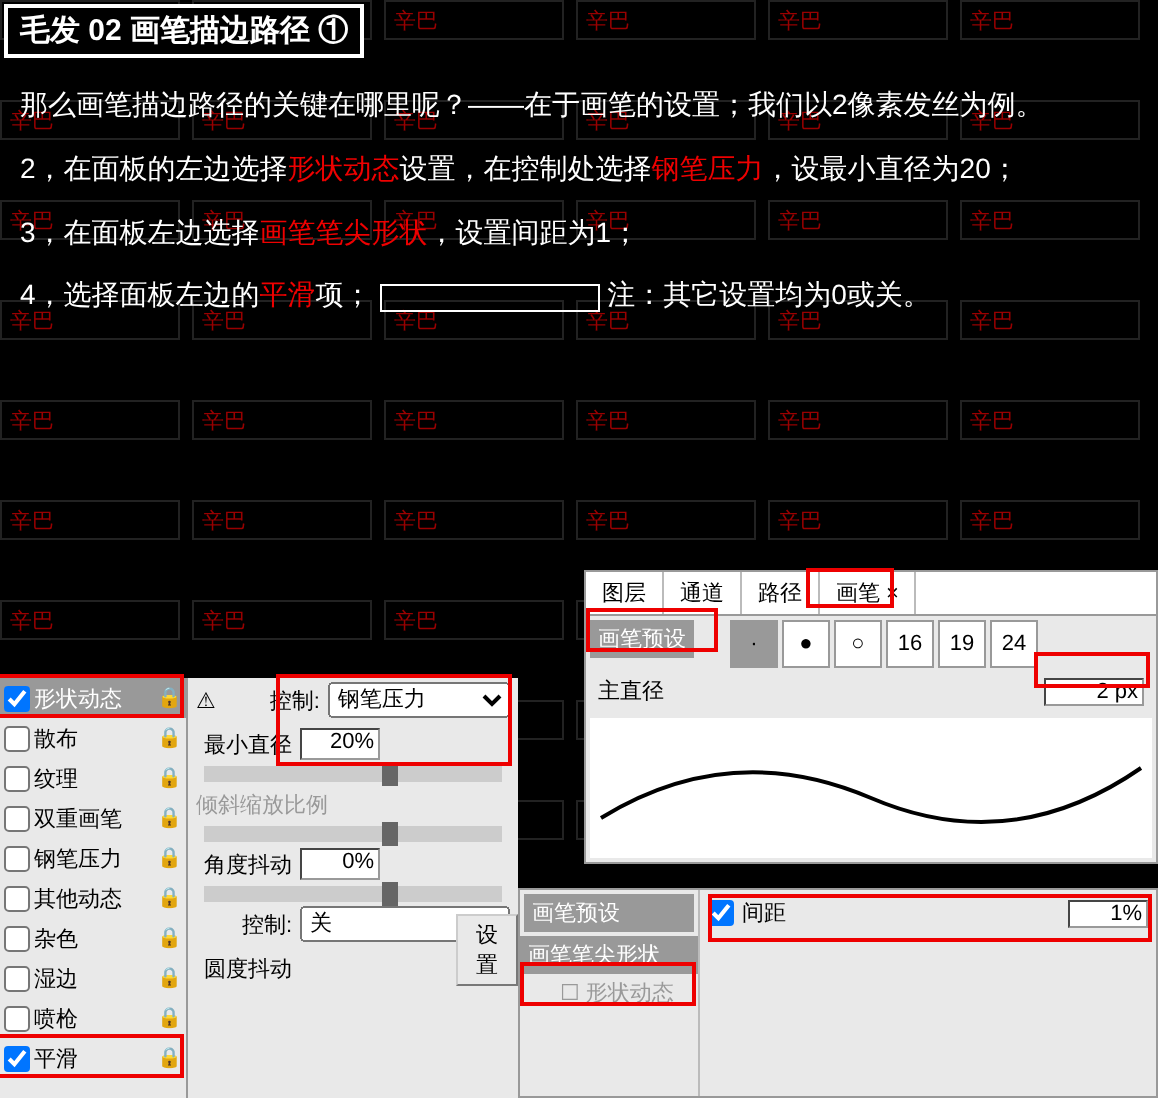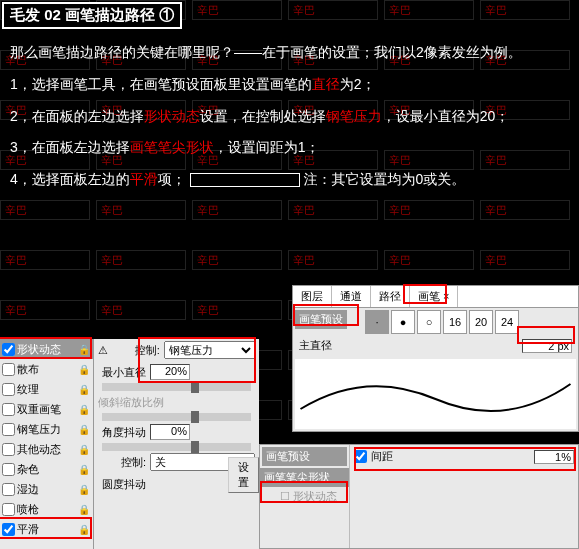--- a/index.html
+++ b/index.html
@@ -126,23 +126,20 @@
     <div class="bg-cell" style="left: 288px; top: 500px; width: 90px; height: 20px;">辛巴</div>
     <div class="bg-cell" style="left: 384px; top: 500px; width: 90px; height: 20px;">辛巴</div>
     <div class="bg-cell" style="left: 480px; top: 500px; width: 90px; height: 20px;">辛巴</div>
   </div>
 
 <div class="header-bar">毛发 02 画笔描边路径 ①</div>
 
 <div class="tutorial-text">
   <p>那么画笔描边路径的关键在哪里呢？——在于画笔的设置；我们以2像素发丝为例。</p>
   <p>
-    <span>1，选择画笔工具，在画笔预设面板里设置画笔的</span><span class="red">直径</span><span>为2；</span>
-  </p>
-  <p>
     <span>2，在面板的左边选择</span><span class="red">形状动态</span><span>设置，在控制处选择</span><span class="red">钢笔压力</span><span>，设最小直径为20；</span>
   </p>
   <p>
     <span>3，在面板左边选择</span><span class="red">画笔笔尖形状</span><span>，设置间距为1；</span>
   </p>
   <p>
     <span>4，选择面板左边的</span><span class="red">平滑</span><span>项；</span>
     <span class="blank-box"></span>
     <span>注：其它设置均为0或关。</span>
   </p>
@@ -247,21 +244,21 @@
       </div>
     <div style="display:flex;">
       <div style="width:70px;">
         <div class="brush-preset-hdr">画笔预设</div>
       </div>
       <div class="brush-row" id="brush-thumbs">
           <div class="brush-thumb sel">·</div>
           <div class="brush-thumb">●</div>
           <div class="brush-thumb">○</div>
           <div class="brush-thumb">16</div>
-          <div class="brush-thumb">20</div>
+          <div class="brush-thumb">19</div>
           <div class="brush-thumb">24</div>
         </div>
     </div>
     <div class="diameter-row">
       <span>主直径</span>
       <span class="val">2 px</span>
     </div>
     <div class="slider" style="margin:4px 8px;"></div>
     <div class="preview-area">
       <svg viewBox="0 0 280 70">

